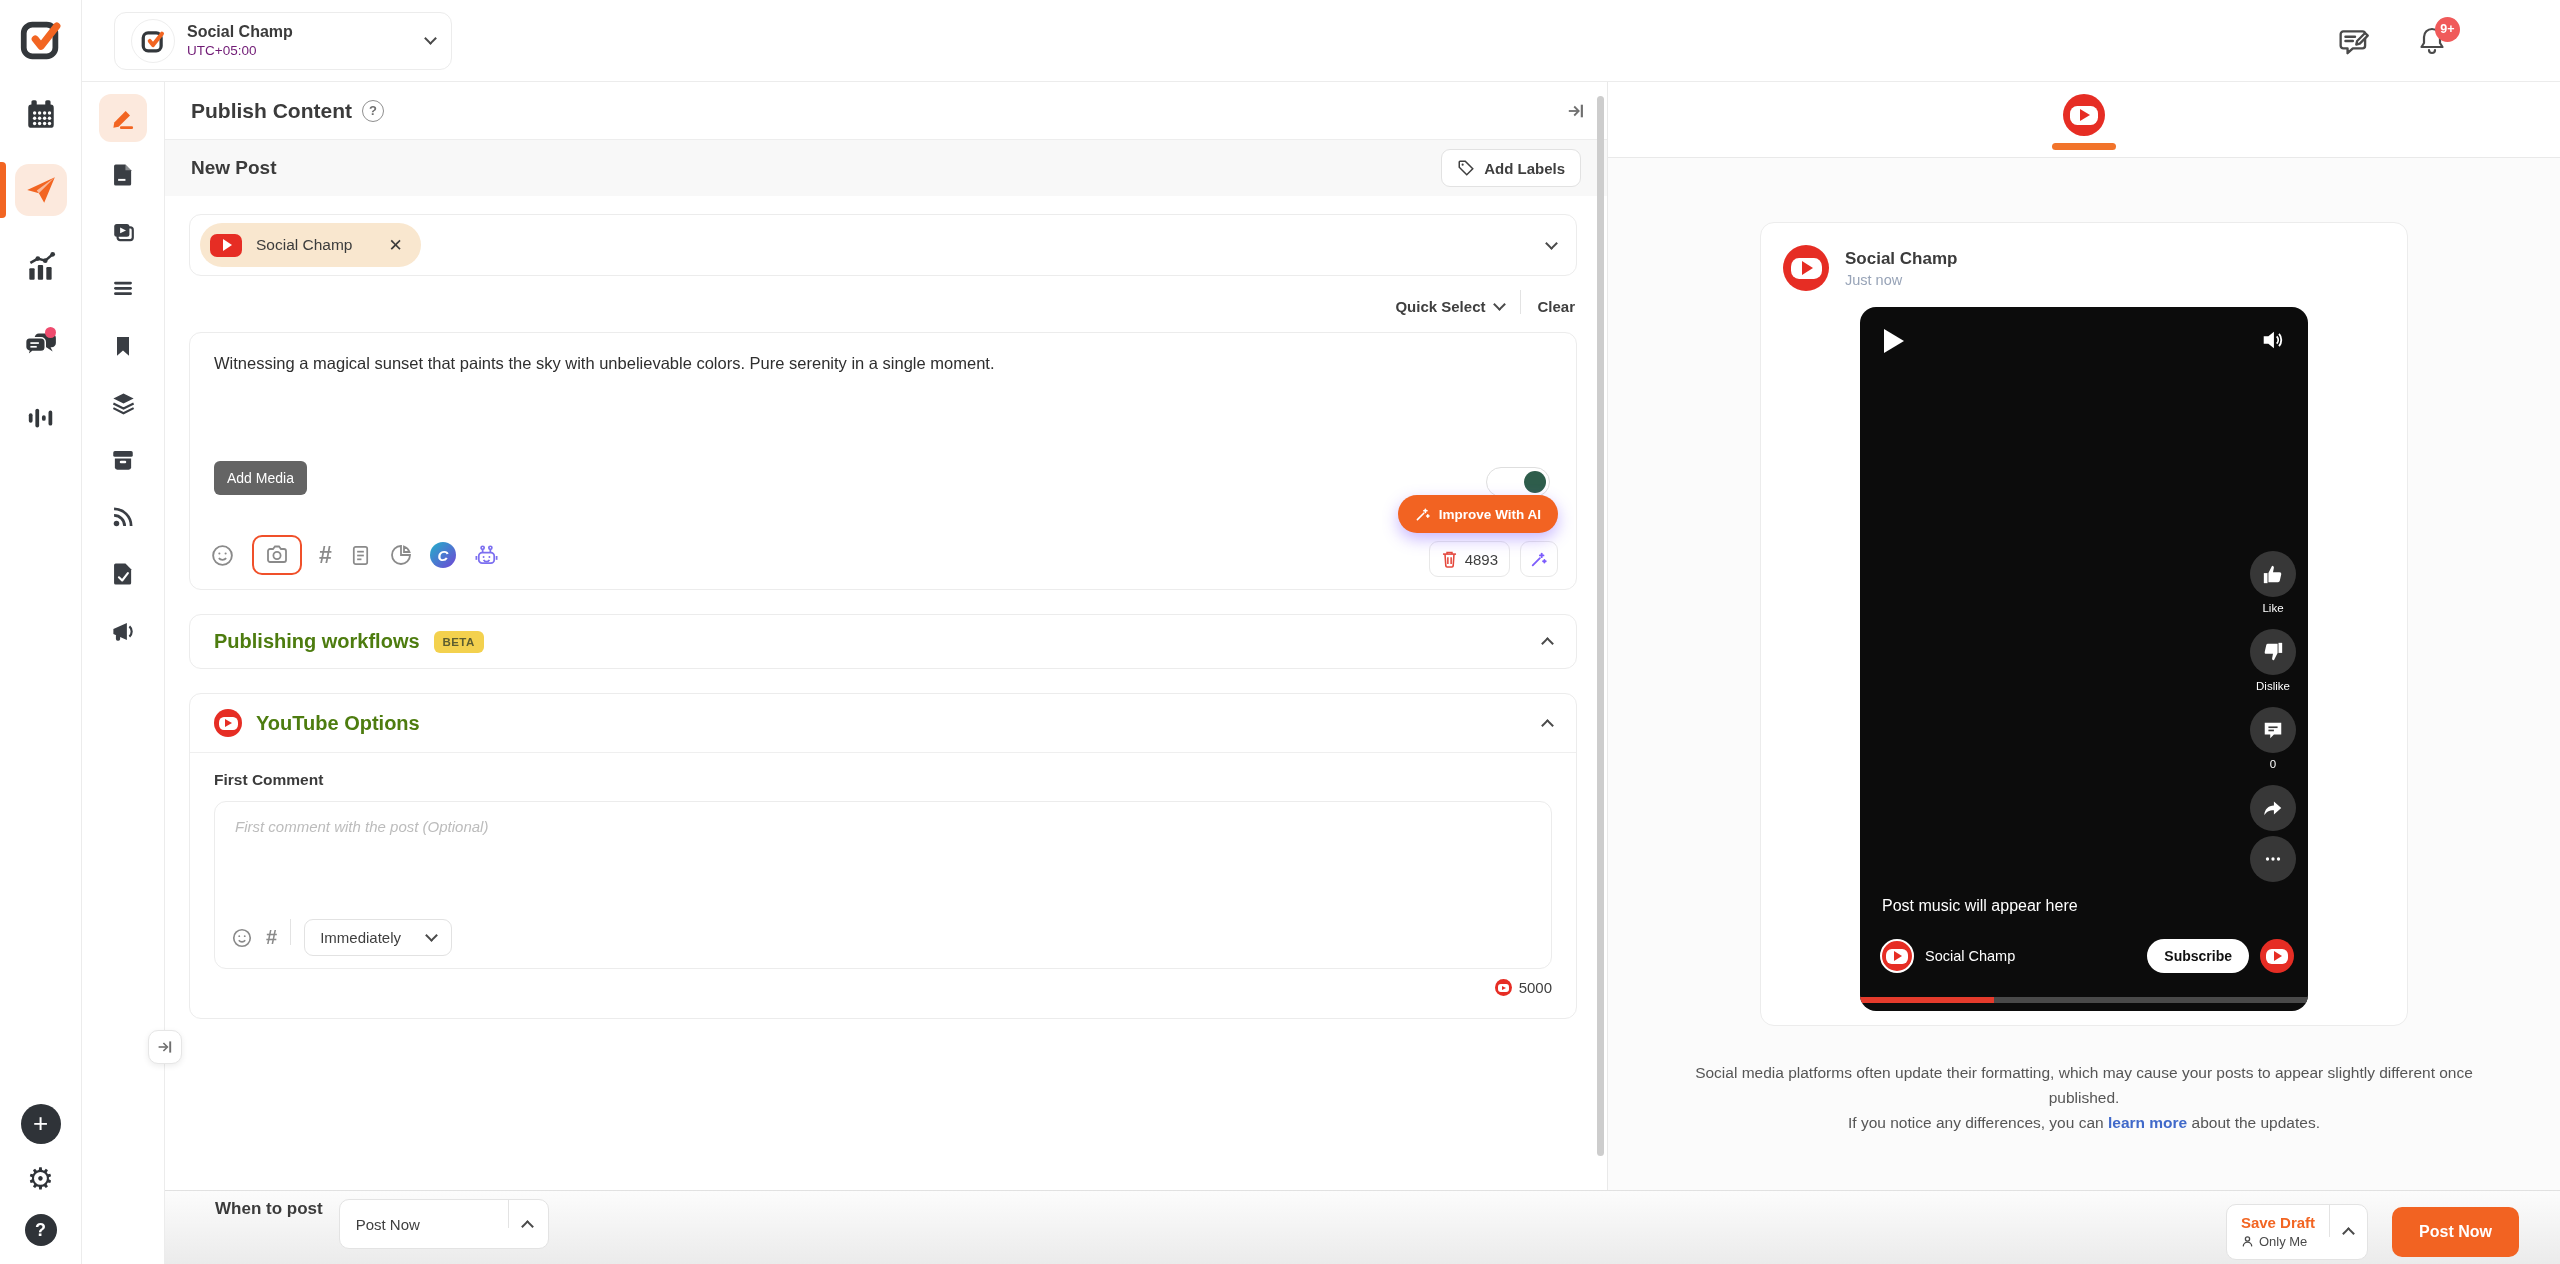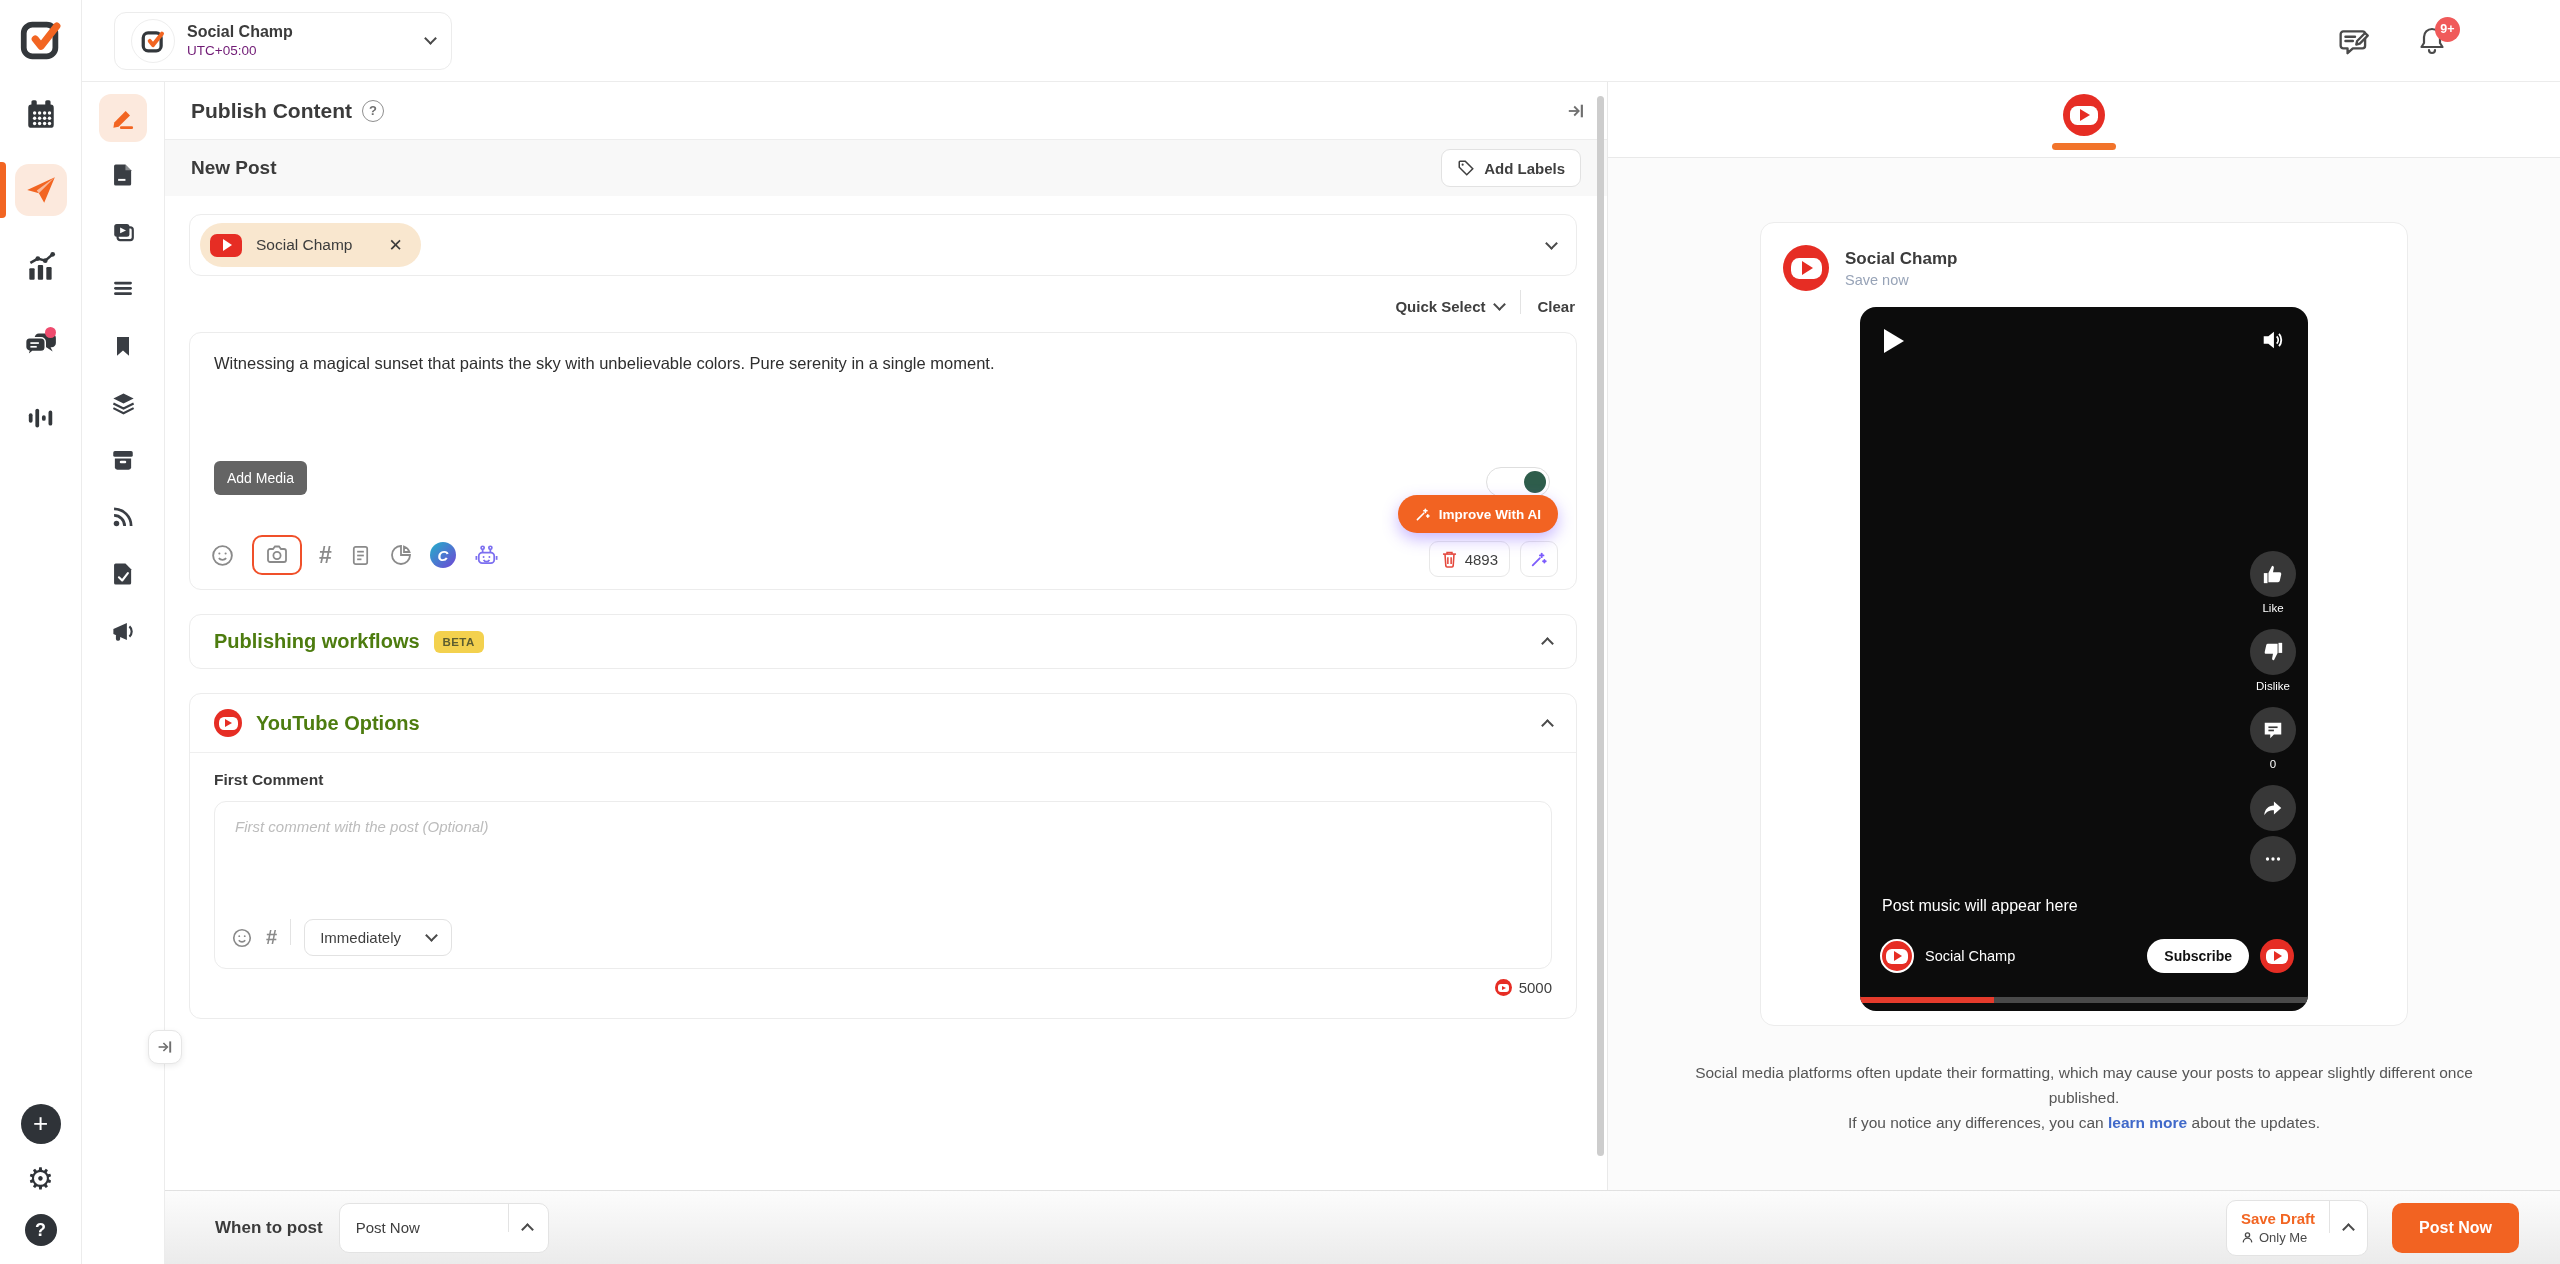--- a/index.html
+++ b/index.html
@@ -91,21 +91,21 @@
 
   .fc-label{font-size:15.5px;font-weight:bold;color:#3b3b3b;margin-bottom:12px;}
   .fc-box{border:1px solid #ececec;border-radius:12px;height:168px;position:relative;}
   .fc-box textarea{width:100%;height:100px;border:0;outline:none;resize:none;background:transparent;padding:16px 20px;font-size:15px;font-family:"Liberation Sans",sans-serif;color:#3f3f3f;}
   .fc-box textarea::placeholder{font-style:italic;color:#bcbcbc;}
   .fc-tools{position:absolute;left:16px;bottom:12px;display:flex;align-items:center;gap:13px;}
   .imm-select{border:1px solid #e2e2e2;border-radius:9px;padding:9px 15px;display:flex;align-items:center;gap:26px;font-size:15px;color:#3f3f3f;cursor:pointer;background:#fff;}
   .fc-counter{display:flex;align-items:center;justify-content:flex-end;gap:7px;margin-top:10px;font-size:15px;color:#3f3f3f;}
 
   
-  .footer{position:absolute;left:165px;right:0;bottom:0;height:74px;background:linear-gradient(180deg,#fcfcfc,#ebebeb);border-top:1px solid rgba(0,0,0,.04);z-index:25;display:flex;align-items:center;padding:0 41px 0 50px;}
+  .footer{position:absolute;left:165px;right:0;bottom:0;height:74px;background:linear-gradient(180deg,#fcfcfc,#ebebeb);border-top:1px solid rgba(0,0,0,.04);z-index:25;display:flex;padding:8px 41px 0 50px;}
   .wtp-label{font-size:17px;font-weight:bold;color:#3b3b3b;margin-right:16px;}
   .wtp-select{width:210px;height:50px;background:#fff;border:1px solid #e3e3e3;border-radius:10px;display:flex;align-items:center;padding:0 16px;gap:14px;cursor:pointer;}
   .wtp-value{font-size:15px;color:#3f3f3f;flex:1;}
   .footer-right{margin-left:auto;display:flex;align-items:center;gap:24px;}
   .save-combo{background:#fff;border:1px solid #e3e3e3;border-radius:10px;height:56px;display:flex;align-items:center;padding:0 14px;gap:14px;cursor:pointer;}
   .save-title{font-size:15px;font-weight:bold;color:#F26522;}
   .save-vis{display:flex;align-items:center;gap:5px;font-size:13px;color:#4a4a4a;margin-top:3px;}
   .postnow-btn{background:#F26322;border-radius:10px;height:50px;padding:0 27px;color:#fff;font-size:16px;font-weight:bold;display:flex;align-items:center;cursor:pointer;}
 
   
@@ -567,21 +567,21 @@
 
   <div class="preview-card">
     <div class="ch-row">
       <span class="yt-circle" style="width:46px;height:46px;">
         <span class="pill" style="width:31px;height:21px;">
             <span class="tri" style="border-left-width:11px;border-top-width:7px;border-bottom-width:7px;margin-left:2px;"></span>
           </span>
       </span>
       <span>
         <div class="ch-name">Social Champ</div>
-        <div class="ch-time">Save now</div>
+        <div class="ch-time">Just now</div>
       </span>
     </div>
 
     <div class="video">
       <span class="v-play"></span>
       <span class="v-vol">
         <svg width="26" height="26" viewBox="0 0 28 28">
             <polygon points="4,10 9,10 15,5 15,23 9,18 4,18" fill="#fff"></polygon>
             <path d="M18 10 a6 6 0 0 1 0 8" fill="none" stroke="#fff" stroke-width="2"></path>
             <path d="M20.5 7.5 a10 10 0 0 1 0 13" fill="none" stroke="#fff" stroke-width="2"></path>

